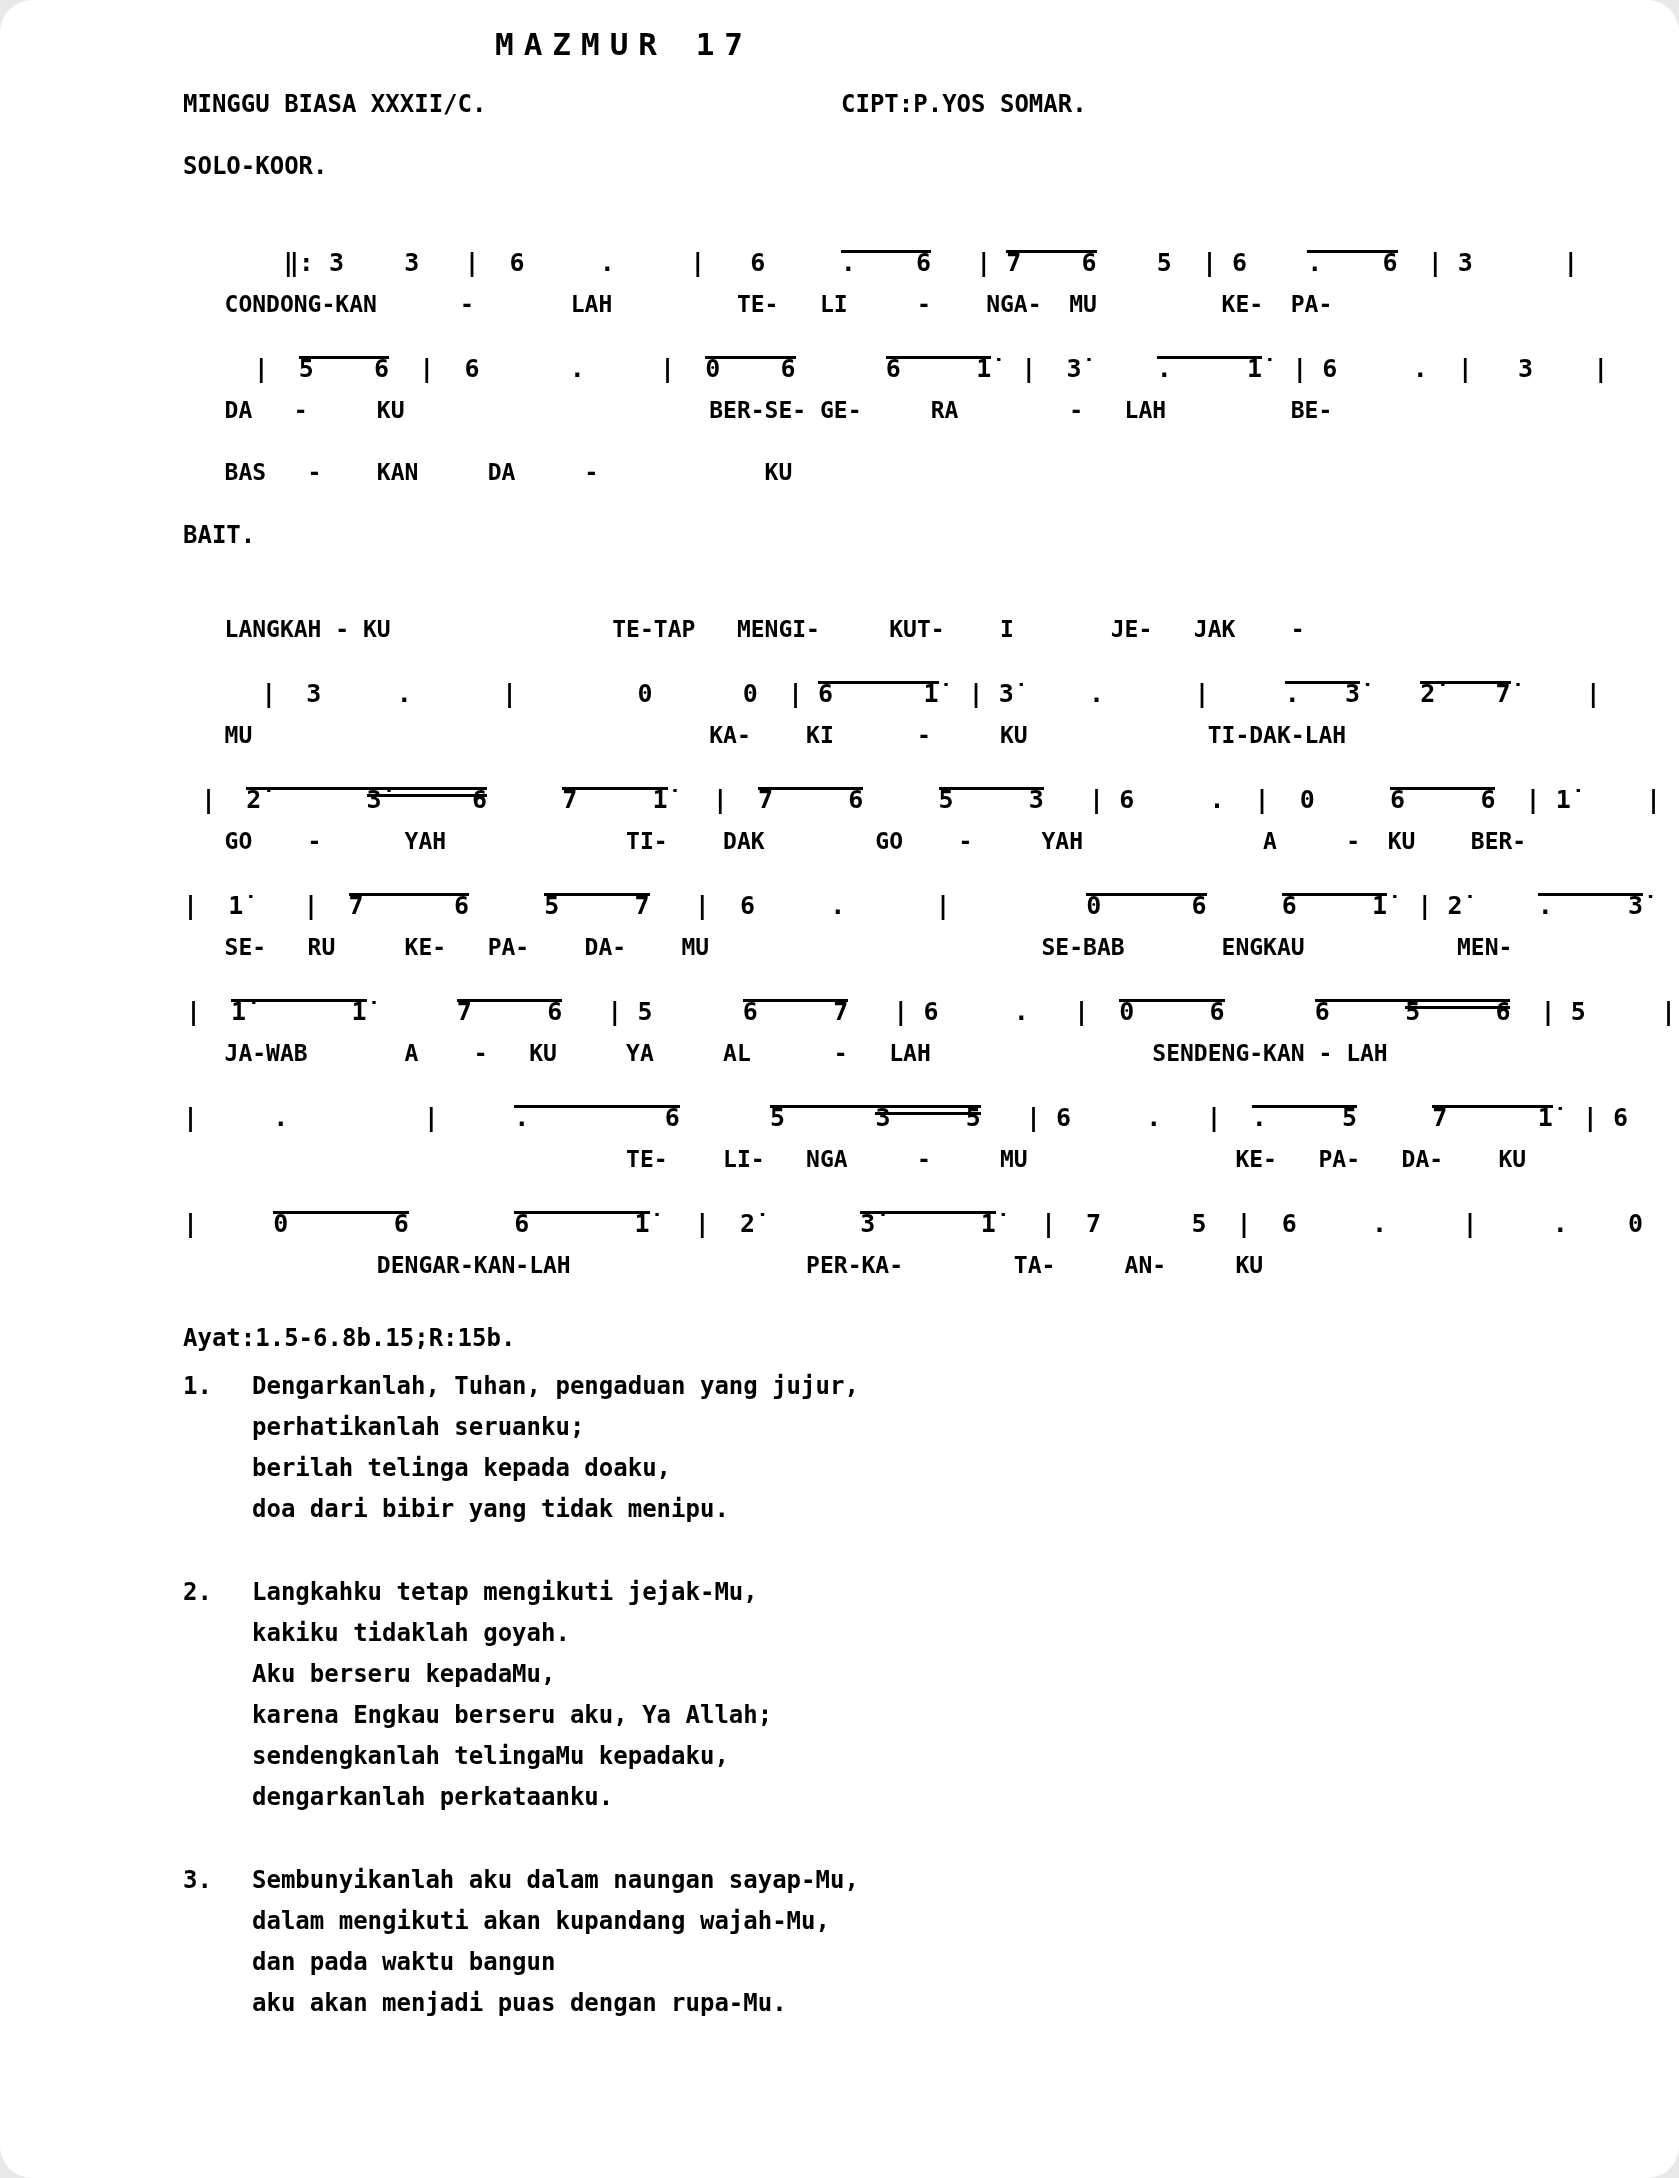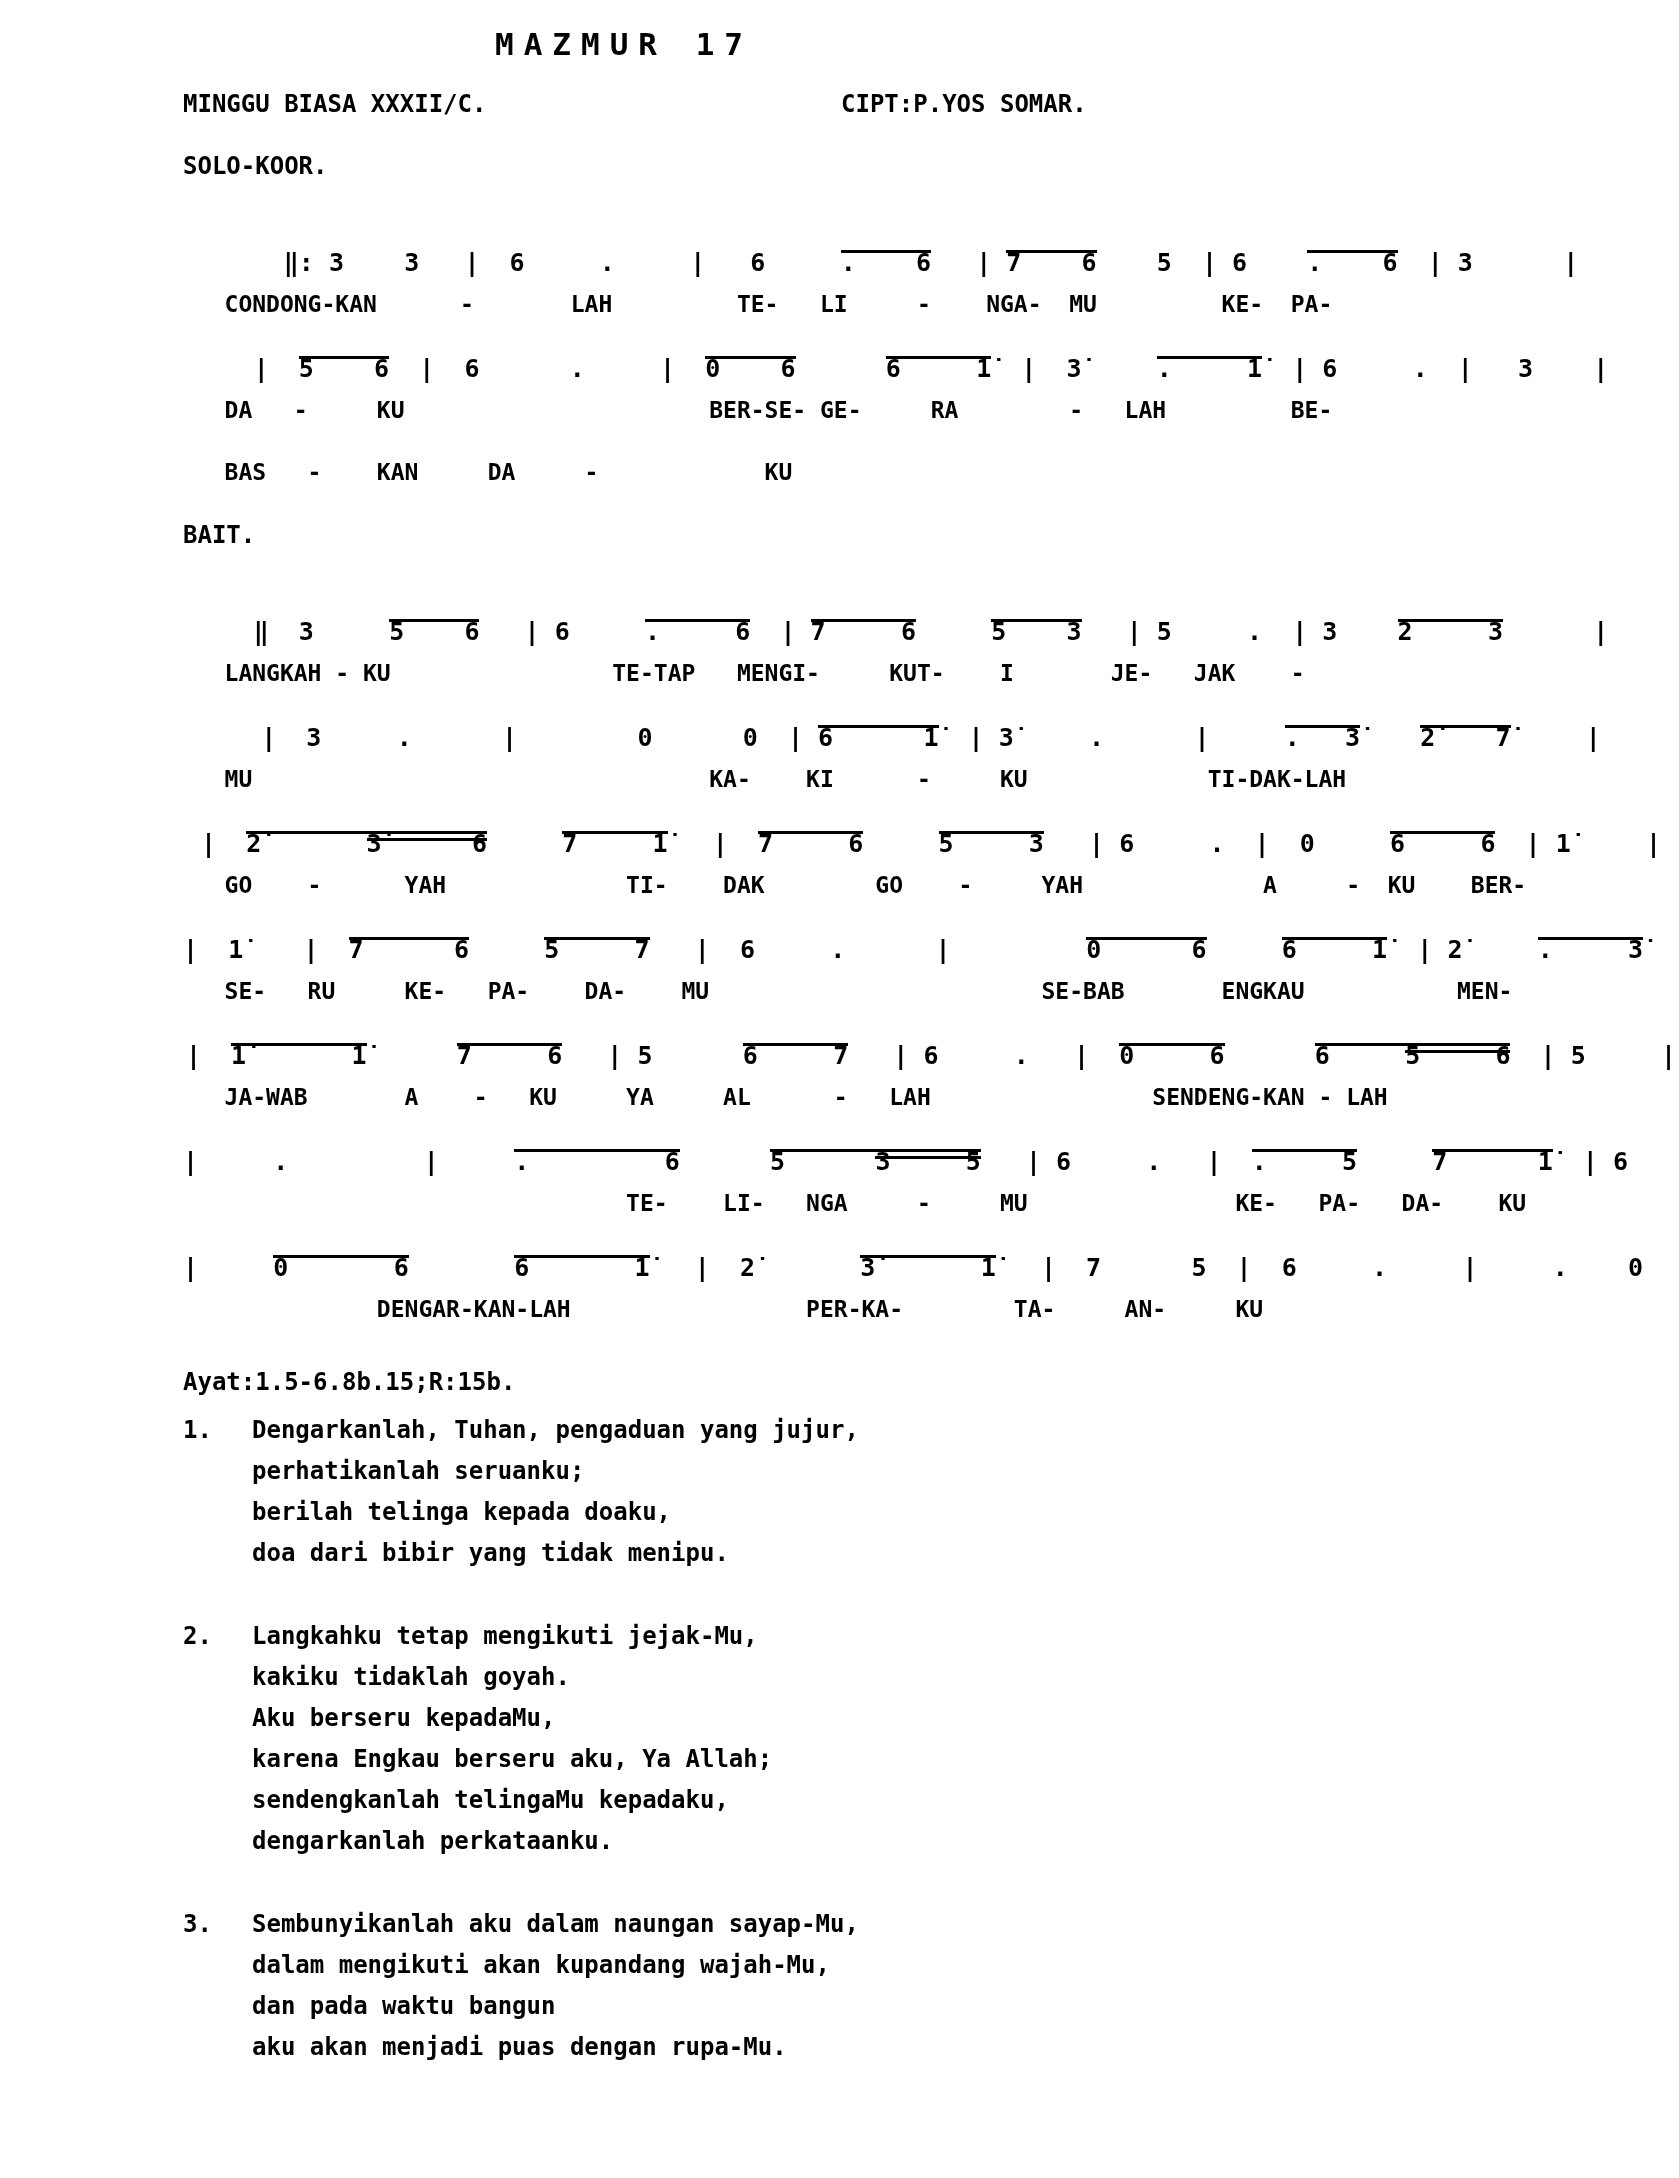--- a/index.html
+++ b/index.html
@@ -6,20 +6,21 @@
   .page {
     position:relative;
     width:1679px; height:2178px;
     background:#ffffff;
     color:#000;
     box-sizing:border-box;
     padding:26px 0 0 183px;
     font-family:"DejaVu Sans Mono", monospace;
     font-weight:700;
     overflow:hidden;
+    border-radius:32px;
   }
   .title {
     margin-left:312px;
     font-size:31px;
     font-weight:700;
     letter-spacing:10px;
     white-space:pre;
   }
   .hrow { margin-top:28px; font-size:24px; position:relative; height:32px; }
   .hleft { font-weight:700;text-align:center; }
@@ -64,21 +65,20 @@
       </div>
       <div class="mline">
         <div class="notes">|  <span class="ov">5    6</span>  |  6      .     |  <span class="ov">0    6</span>      <span class="ov">6     1̇</span>  |  3̇     <span class="ov">.     1̇</span>  | 6     .  |   3    |</div>
         <div class="lyr">   DA   -     KU                      BER-SE- GE-     RA        -   LAH         BE-</div>
       </div>
       <div class="mline">
         <div class="lyr">   BAS   -    KAN     DA     -            KU</div>
       </div>
       <div class="section-label">BAIT.</div>
       <div class="mline">
-        <div class="notes">‖  3     <span class="ov">5    6</span>   | 6     <span class="ov">.     6</span>  | <span class="ov">7     6</span>     <span class="ov">5    3</span>   | 5     .  | 3    <span class="ov">2     3</span>      |</div>
         <div class="lyr">   LANGKAH - KU                TE-TAP   MENGI-     KUT-    I       JE-   JAK    -</div>
       </div>
       <div class="mline">
         <div class="notes">|  3     .      |        0      0  | <span class="ov">6      1̇</span>  | 3̇     .      |     <span class="ov">.   3̇</span>    <span class="ov">2̇    7̇</span>     |</div>
         <div class="lyr">   MU                                 KA-    KI      -     KU             TI-DAK-LAH</div>
       </div>
       <div class="mline">
         <div class="notes">|  <span class="ov">2̇       <span class="ov2">3̇      6</span></span>     <span class="ov">7     1̇</span>   |  <span class="ov">7     6</span>     <span class="ov">5     3</span>   | 6     .  |  0     <span class="ov">6     6</span>  | 1̇     |</div>
         <div class="lyr">   GO    -      YAH             TI-    DAK        GO    -     YAH             A     -  KU    BER-</div>
       </div>

